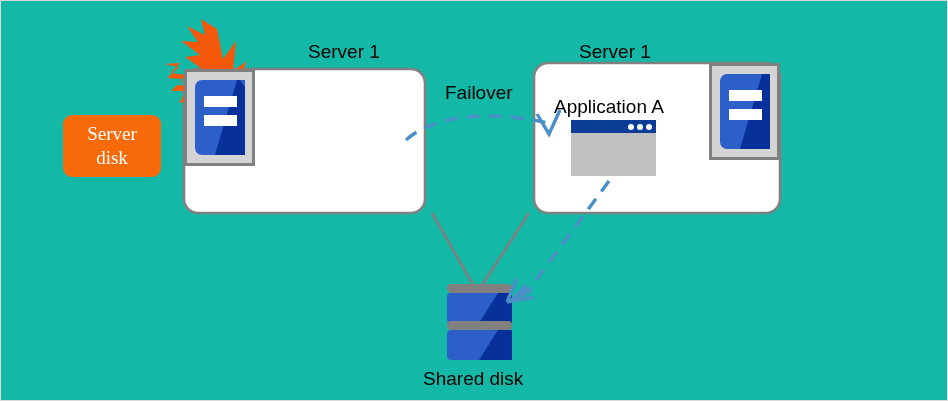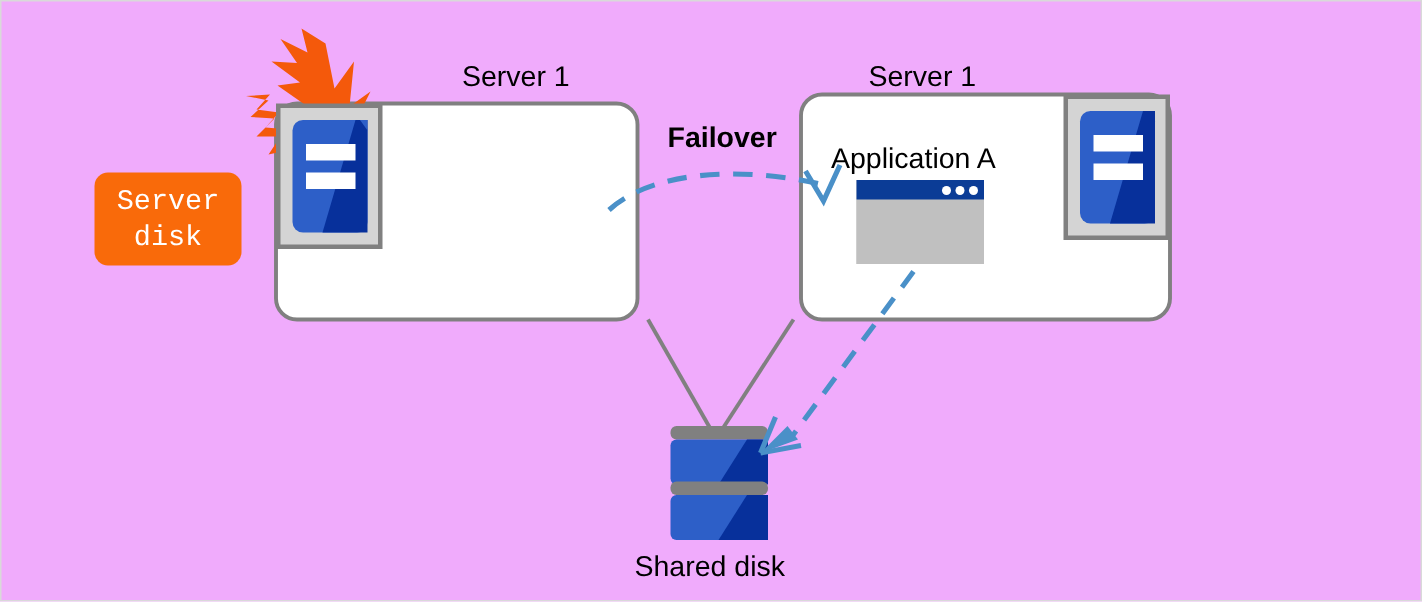--- a/index.html
+++ b/index.html
@@ -7,21 +7,21 @@
     padding: 0;
     background: #ffffff;
   }
   body {
     font-family: "Liberation Sans", sans-serif;
   }
   #canvas {
     position: relative;
     width: 948px;
     height: 401px;
-    background: #f0abfc;
+    background: #14b8a6;
     border: 1px solid #d9d9d9;
     box-sizing: border-box;
     overflow: hidden;
     padding-left: 12px;
   }
   .svg-layer {
     position: absolute;
     left: 0;
     top: 0;
     width: 948px;
@@ -30,41 +30,41 @@
   .label {
     position: absolute;
     color: #000000;
     font-size: 19px;
     line-height: 22px;
     white-space: nowrap;
     font-family: "Liberation Sans", sans-serif;
   }
   #server1-title { left: 307px; top: 40px; }
   #server2-title { left: 578px; top: 40px; }
-  #failover-label { left: 444px; top: 81px; font-weight: bold; }
+  #failover-label { left: 444px; top: 81px; }
   #appa-label     { left: 553px; top: 95px; }
   #shareddisk-label { left: 422px; top: 367px; font-size: 19px; }
 
   #server-down-badge {
     position: absolute;
     left: 62px;
     top: 114px;
     width: 98px;
     height: 62px;
     background: #f96a0a;
     border-radius: 9px;
     color: #ffffff;
     font-size: 19px;
     line-height: 24px;
     display: flex;
     flex-direction: column;
     align-items: center;
     justify-content: center;
     text-align: center;
-    font-family: Liberation Mono, monospace;
+    font-family: Liberation Serif, serif;
   }
   #server-down-badge span { display: block; }
 
   .app-window {
     position: absolute;
     left: 570px;
     top: 119px;
     width: 85px;
     height: 56px;
     background: #c0c0c0;

